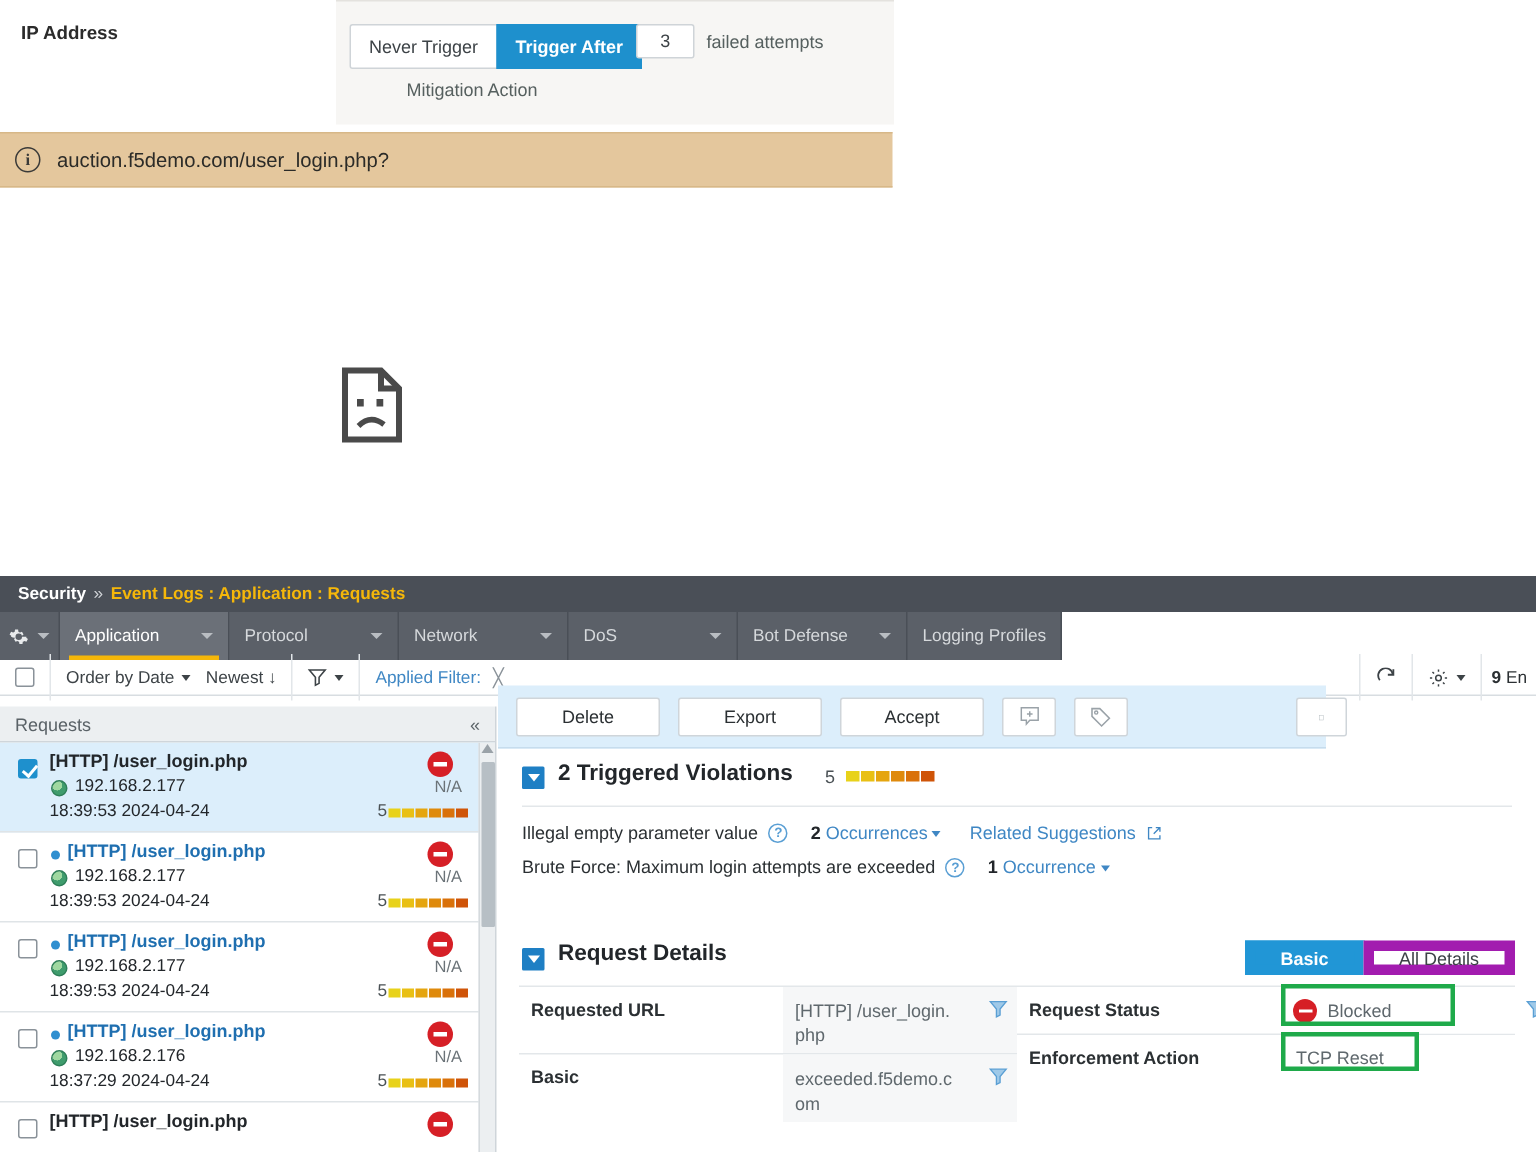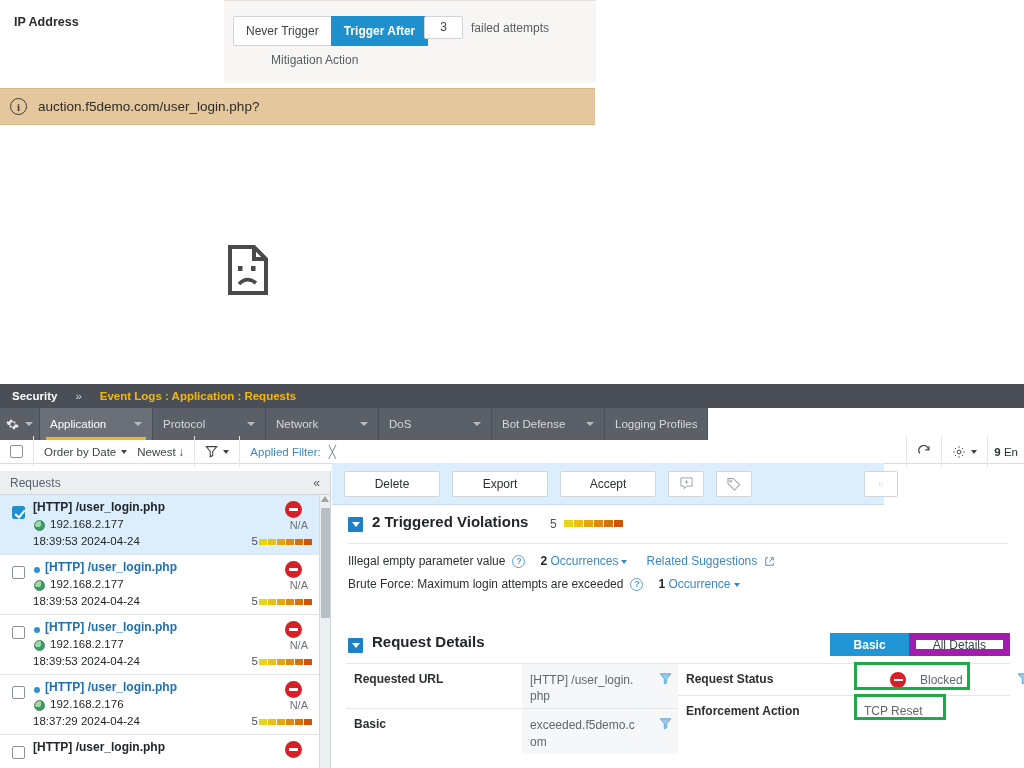--- a/index.html
+++ b/index.html
@@ -74,21 +74,21 @@
     border:3px solid #1faa4a; background:#fff;
     display:flex; align-items:center; justify-content:center;
   }
   .err-title { font-size:19.5px; color:#2a2a2a; letter-spacing:0.1px; }
 
   
   .console { position:absolute; left:0; top:384px; width:1024px; height:384px; background:#fff; }
 
   .bc-bar {
     position:absolute; left:0; top:0; width:1024px; height:24px;
-    background:#4a4f57; display:flex; align-items:center; padding-left:12px;gap:13px;
+    background:#4a4f57; display:flex; align-items:center; padding-left:12px;
   }
   .bc-security { font-size:11.5px; font-weight:700; color:#ffffff; }
   .bc-sep { font-size:11.5px; color:#cfd2d6; margin:0 5px; }
   .bc-path { font-size:11.5px; font-weight:700; color:#f5b70a; }
 
   .navtabs {
     position:absolute; left:0; top:24px; width:1024px; height:32px;
     background:#5b6068; display:flex; align-items:stretch;
   }
   .gearcell {
@@ -176,21 +176,21 @@
   .sevbar i { display:block; width:8px; height:6px; }
 
   .scrollbar { position:absolute; right:0; top:0; width:11px; height:273px; background:#eceff1;
     border-left:1px solid #d5dadd; }
   .scroll-up { position:absolute; top:1px; left:1px; width:9px; height:9px;
     border-left:4px solid transparent;border-right:4px solid transparent;border-bottom:6px solid #9aa2a8;
     box-sizing:content-box; width:0; height:0; }
   .scroll-thumb { position:absolute; top:13px; left:1px; width:9px; height:110px; background:#b7bfc5; border-radius:1px; }
 
   
-  .detail { position:absolute; left:332px; top:79px; width:552px; height:297px; background:#fff;border-radius:29px; }
+  .detail { position:absolute; left:332px; top:73px; width:552px; height:297px; background:#fff;border-radius:29px; }
   .actionbar {
     height:42px; background:#dceefb; border-bottom:1px solid #c6dced;
     display:flex; align-items:center; padding-left:12px; gap:12px;
   }
   .abtn {
     height:26px; min-width:96px; padding:0 14px; background:#fff;
     border:1px solid #cfd5da; border-radius:2px; font-size:12px; color:#2b3033;
     display:flex; align-items:center; justify-content:center; cursor:pointer;
   }
   .abtn.icon { min-width:36px; width:36px; padding:0; }
@@ -235,21 +235,21 @@
   .grid { position:absolute; left:14px; top:32px; width:664px; display:flex; }
   .gcol { width:332px; }
   .gcell { display:flex; border-top:1px solid #e3e7ea; min-height:32px; }
   .gkey { width:176px; padding:8px 0 0 8px; font-size:12px; font-weight:700; color:#2b3033; }
   .gval { flex:1; padding:8px 4px 4px 8px; font-size:12px; color:#5f686d; background:#f6f7f8;
     position:relative; display:flex; align-items:flex-start; }
   .gval.plainbg { background:#ffffff; }
   .gval .txt { max-width:108px; line-height:1.35; word-break:break-all; }
   .funnel { position:absolute; right:6px; top:8px; cursor:pointer; }
   .green-outline { position:absolute; border:3px solid #1faa4a; pointer-events:none; }
-  .blocked-chip { display:flex; align-items:center; gap:14px;margin-left:28px; }
+  .blocked-chip { display:flex; align-items:center; gap:7px; }
   .blocked-dot { width:16px; height:16px; border-radius:50%; background:#d61f26;
     display:flex; align-items:center; justify-content:center; }
   .blocked-dot i { display:block; width:9px; height:2.5px; background:#fff; }
 </style>
 </head>
 <body>
 
 <div id="page">
 
   <div class="bf-panel">

